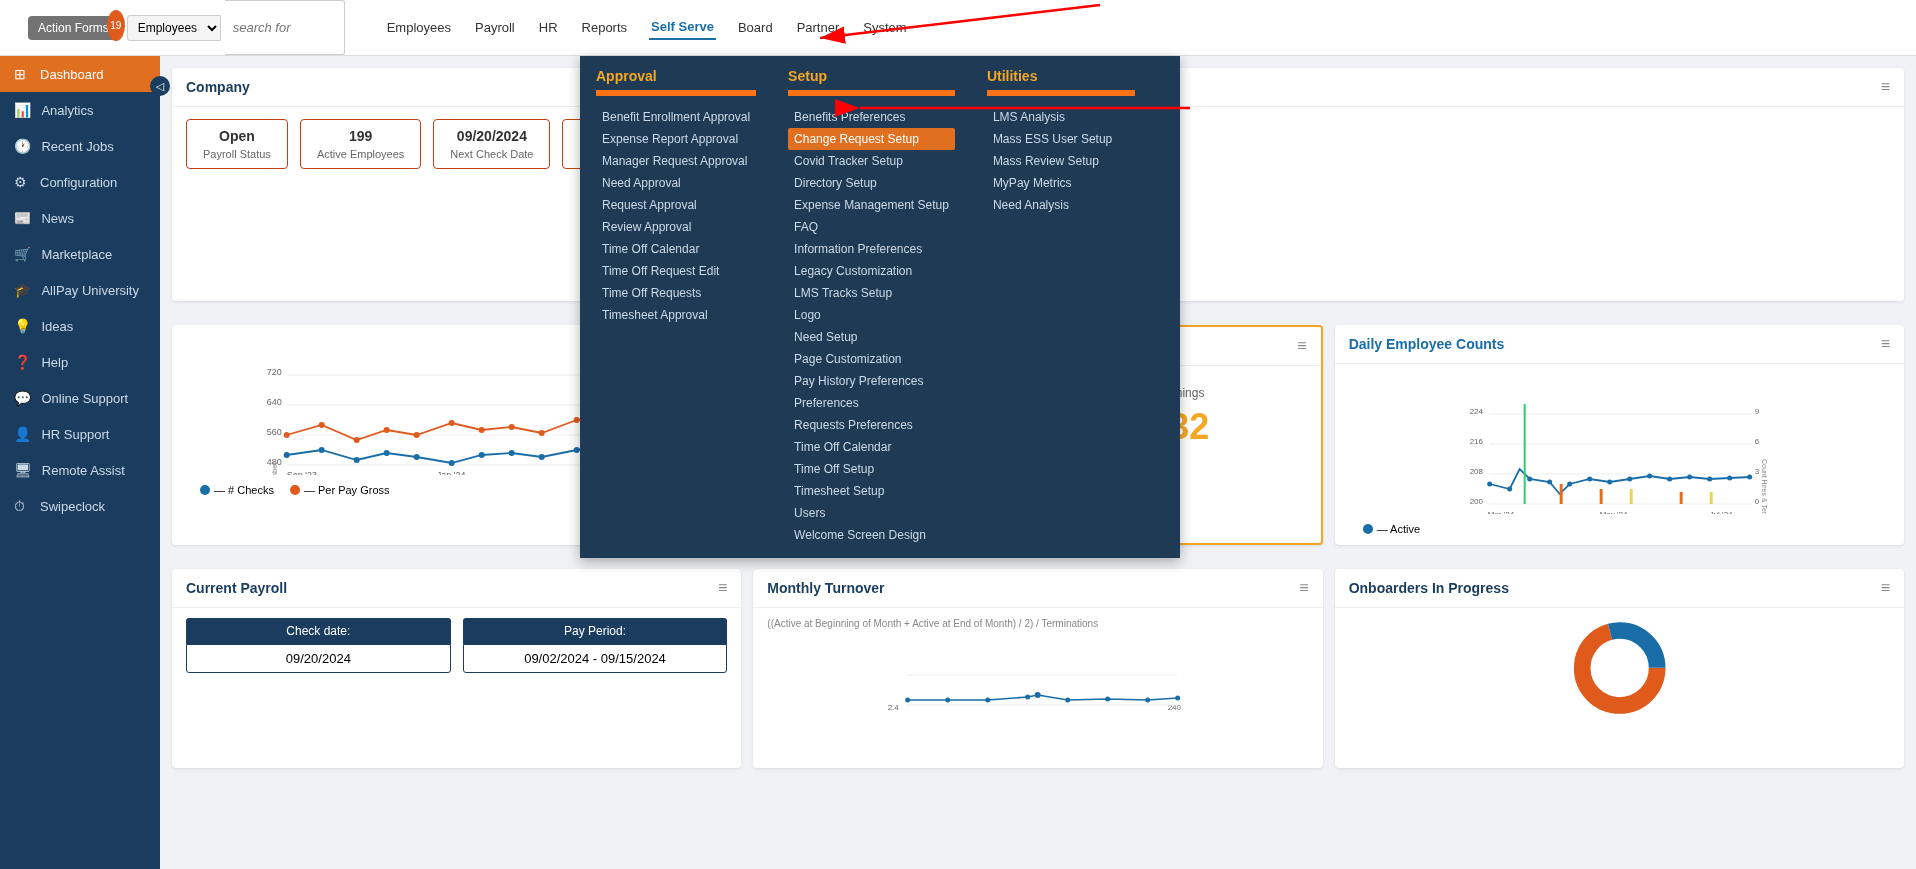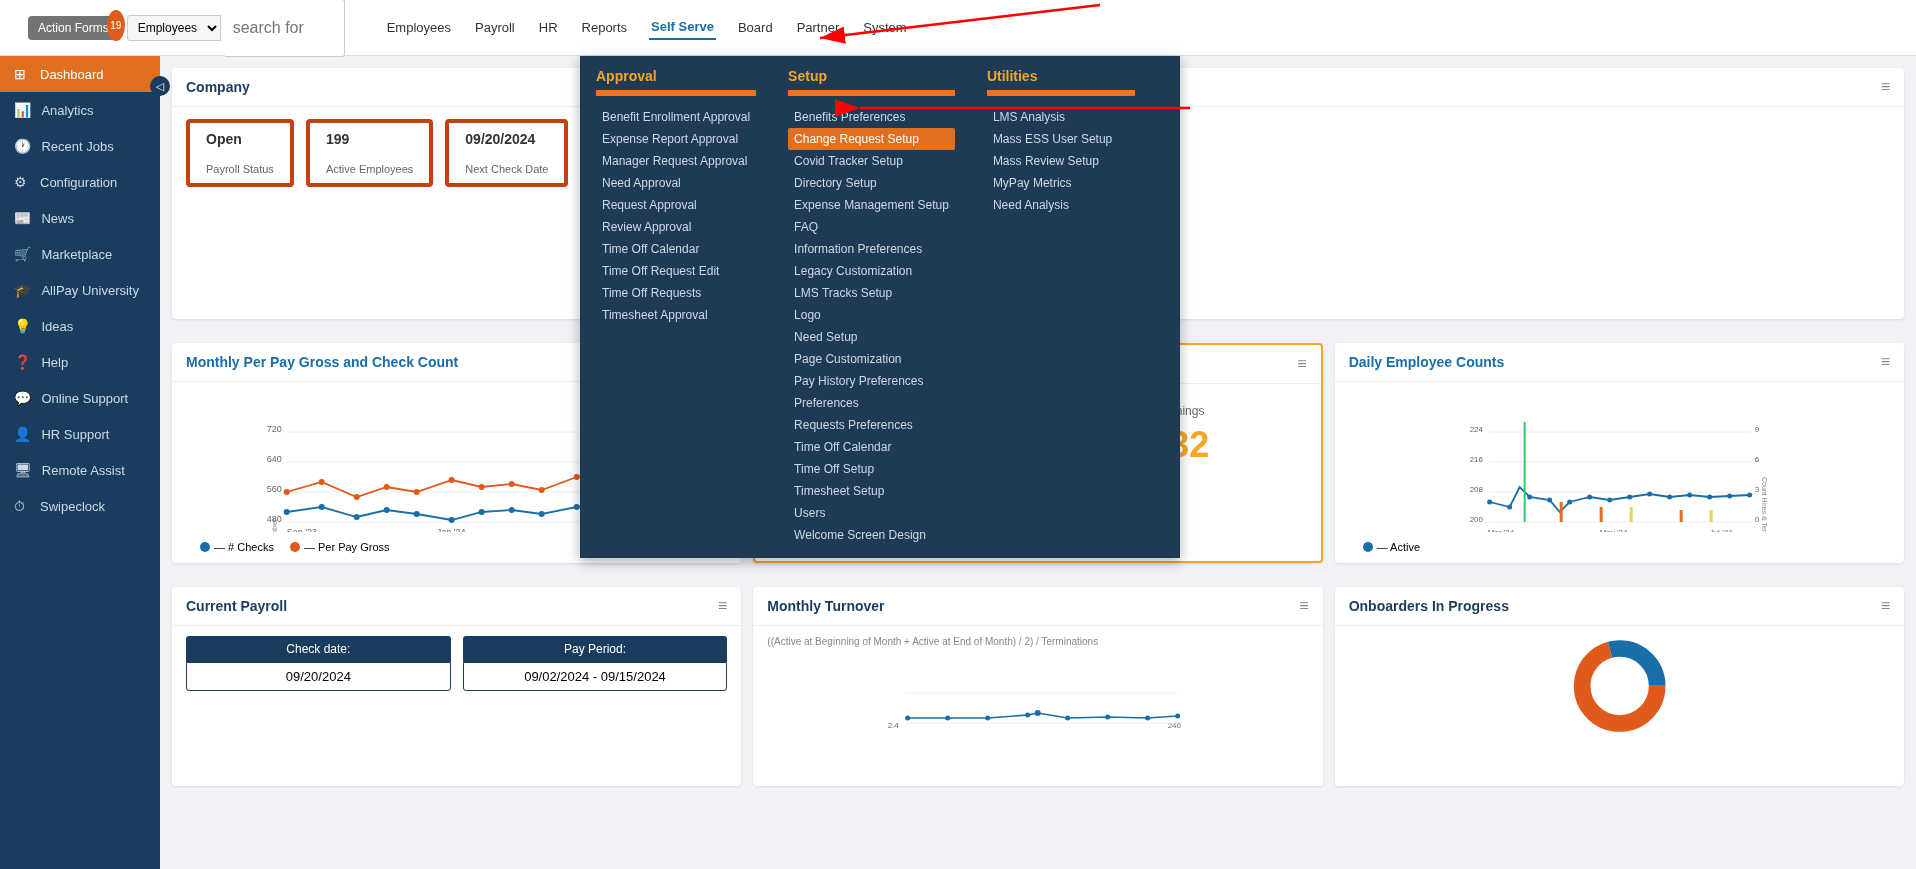--- a/index.html
+++ b/index.html
@@ -64,22 +64,23 @@
       border-radius: 3px 0 0 3px;
       padding: 4px 6px;
       font-size: 12px;
       background: #f5f5f5;
     }
     .search-input {
       border: 1px solid #ccc;
       border-left: none;
       border-radius: 0 3px 3px 0;
       padding: 19px 8px;
-      font-size: 16px;
+      font-size: 13px;
       width: 120px;
+      font-style: italic;
     }
 
     .main-nav {
       display: flex;
       align-items: center;
       gap: 20px;
       margin-left: 40px;
       flex: 1;
     }
     .nav-item {
@@ -206,27 +207,27 @@
       border-bottom: 1px solid #eee;
     }
     .section-menu-icon { color: #888; cursor: pointer; font-size: 16px; }
 
     .stats-row {
       display: flex;
       gap: 12px;
       padding: 12px 14px;
     }
     .stat-box {
-      border: 4px solid #c2410c;
+      border: 1px solid #c2410c;
       border-radius: 4px;
       padding: 8px 16px;
-      text-align: left;
+      text-align: center;
       min-width: 100px;
     }
-    .stat-label { font-size: 11px; color: #666; margin-top: 16px; }
+    .stat-label { font-size: 11px; color: #666; margin-top: 4px; }
     .stat-value { font-size: 14px; font-weight: bold; color: #333; }
 
     .dashboard-grid {
       display: grid;
       grid-template-columns: 1fr 1fr 1fr;
       gap: 12px;
     }
     .dashboard-grid-2col {
       display: grid;
       grid-template-columns: 1fr 1fr;
@@ -513,24 +514,20 @@
           <span>Company Contacts</span>
           <span class="section-menu-icon">≡</span>
         </div>
         <div class="contacts-area"></div>
       </div>
     </div>
 
     <div class="dashboard-grid" style="margin-bottom:12px;">
 
       <div class="section-card">
-        <div class="section-header">
-          <span style="color:#1a6ea8;">Monthly Per Pay Gross and Check Count</span>
-          <span class="section-menu-icon">≡</span>
-        </div>
         <div class="chart-area">
           <svg viewBox="0 0 380 140" style="width:100%;height:140px;">
 
             <text x="0" y="130" font-size="9" fill="#666">480</text>
             <text x="0" y="100" font-size="9" fill="#666">560</text>
             <text x="0" y="70" font-size="9" fill="#666">640</text>
             <text x="0" y="40" font-size="9" fill="#666">720</text>
 
             <text x="368" y="130" font-size="9" fill="#666">1.2k</text>
             <text x="368" y="100" font-size="9" fill="#666">2.4k</text>

